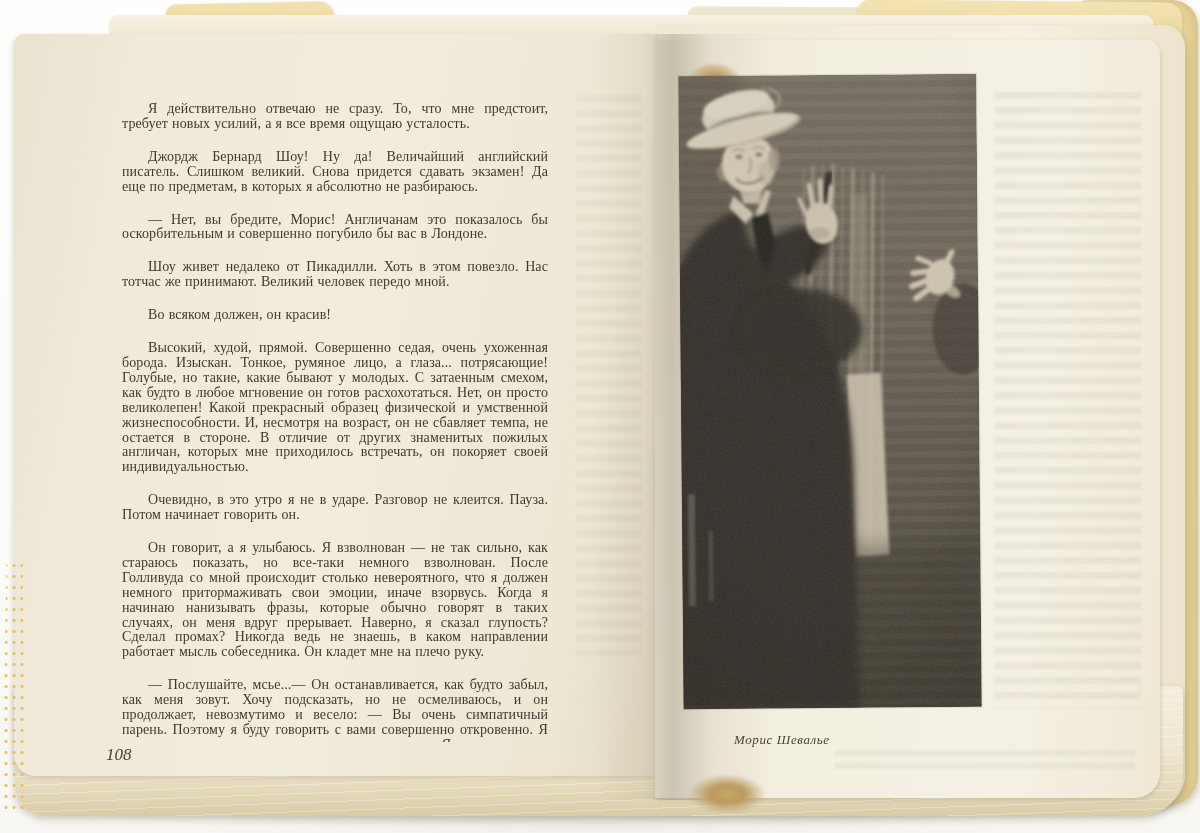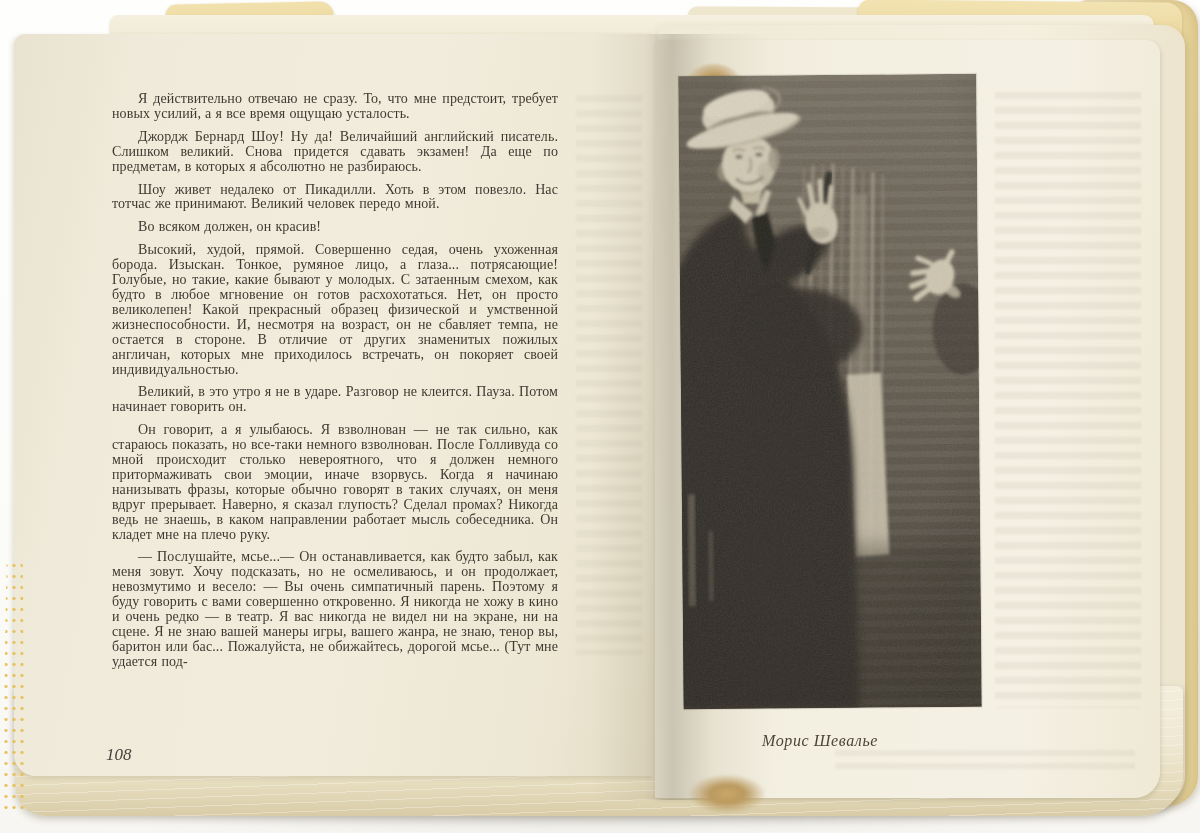--- a/index.html
+++ b/index.html
@@ -67,29 +67,29 @@
         #2c5547 44%, #27493d 54%, #3a6a55 64%, #2d5a4a 74%, #336149 86%, #27493b 100%); }
   .jacket-dots { left:2px; top:560px; width:23px; height:250px;
     clip-path:polygon(20% 0, 90% 0, 100% 100%, 0 100%);
     background-image:radial-gradient(circle 2px, rgba(230,190,80,.95) 0 1.3px, transparent 2px);
     background-size:8px 11px; opacity:.9; }
 
   
   .text-col { left:104px; top:84px; width:462px; max-height:658px; overflow:hidden;
     color:#3d3a31; font-size:14px; line-height:14.9px; text-align:justify;
     letter-spacing:.1px; word-spacing:.5px; }
-  .text-col p { margin:8px; text-indent:26px; }
+  .text-col p { margin:18px; text-indent:26px; }
   .page-num { left:106px; top:745px; font-style:italic; font-size:17px; color:#44413a; }
 
   
   .photo-fig { left:681px; top:75px; width:298px; height:633px; margin:0;
     transform:rotate(-.5deg); box-shadow:0 0 0 1px rgba(90,80,60,.12); }
   .photo-fig svg { display:block; }
-  .caption { left:700px; top:732px; width:240px; text-align:center; font-style:italic;
-    font-size:16px; letter-spacing:.6px; color:#4b4638; }
+  .caption { left:734px; top:732px; width:240px; text-align:left; font-style:italic;
+    font-size:13px; letter-spacing:.6px; color:#4b4638; }
 
   
   .bleed { pointer-events:none; filter:blur(1.2px); }
   .bleed-right { left:995px; top:92px; width:146px; height:616px;
     background:repeating-linear-gradient(180deg, rgba(104,98,76,.065) 0 7px, rgba(104,98,76,0) 7px 15px); }
   .bleed-left { left:576px; top:95px; width:66px; height:560px;
     background:repeating-linear-gradient(180deg, rgba(104,98,76,.05) 0 7px, rgba(104,98,76,0) 7px 15px); }
   .bleed-caption { left:835px; top:750px; width:300px; height:24px;
     background:repeating-linear-gradient(180deg, rgba(104,98,76,.06) 0 6px, rgba(104,98,76,0) 6px 13px); }
 </style>
@@ -115,24 +115,25 @@
   <div class="abs jacket-strip"></div>
   <div class="abs jacket-dots"></div>
 
   <div class="abs bleed bleed-right"></div>
   <div class="abs bleed bleed-left"></div>
   <div class="abs bleed bleed-caption"></div>
 
   <div class="abs text-col">
     <p>Я действительно отвечаю не сразу. То, что мне предстоит, требует новых усилий, а я все время ощущаю усталость.</p>
     <p>Джордж Бернард Шоу! Ну да! Величайший английский писатель. Слишком великий. Снова придется сдавать экзамен! Да еще по предметам, в которых я абсолютно не разбираюсь.</p>
+    <p>— Нет, вы бредите, Морис! Англичанам это показалось бы оскорбительным и совершенно погубило бы вас в Лондоне.</p>
     <p>Шоу живет недалеко от Пикадилли. Хоть в этом повезло. Нас тотчас же принимают. Великий человек передо мной.</p>
     <p>Во всяком должен, он красив!</p>
     <p>Высокий, худой, прямой. Совершенно седая, очень ухоженная борода. Изыскан. Тонкое, румяное лицо, а глаза... потрясающие! Голубые, но такие, какие бывают у молодых. С затаенным смехом, как будто в любое мгновение он готов расхохотаться. Нет, он просто великолепен! Какой прекрасный образец физической и умственной жизнеспособности. И, несмотря на возраст, он не сбавляет темпа, не остается в стороне. В отличие от других знаменитых пожилых англичан, которых мне приходилось встречать, он покоряет своей индивидуальностью.</p>
-    <p>Великий, в это утро я не в ударе. Разговор не клеится. Пауза. Потом начинает говорить он.</p>
+    <p>Очевидно, в это утро я не в ударе. Разговор не клеится. Пауза. Потом начинает говорить он.</p>
     <p>Он говорит, а я улыбаюсь. Я взволнован — не так сильно, как стараюсь показать, но все-таки немного взволнован. После Голливуда со мной происходит столько невероятного, что я должен немного притормаживать свои эмоции, иначе взорвусь. Когда я начинаю нанизывать фразы, которые обычно говорят в таких случаях, он меня вдруг прерывает. Наверно, я сказал глупость? Сделал промах? Никогда ведь не знаешь, в каком направлении работает мысль собеседника. Он кладет мне на плечо руку.</p>
     <p>— Послушайте, мсье...— Он останавливается, как будто забыл, как меня зовут. Хочу подсказать, но не осмеливаюсь, и он продолжает, невозмутимо и весело: — Вы очень симпатичный парень. Поэтому я буду говорить с вами совершенно откровенно. Я никогда не хожу в кино и очень редко — в театр. Я вас никогда не видел ни на экране, ни на сцене. Я не знаю вашей манеры игры, вашего жанра, не знаю, тенор вы, баритон или бас... Пожалуйста, не обижайтесь, дорогой мсье... (Тут мне удается под-</p>
   </div>
   <div class="abs page-num">108</div>
 
   <figure class="abs photo-fig">
     <svg width="298" height="633" viewBox="0 0 298 633" xmlns="http://www.w3.org/2000/svg">
       <defs>
         <linearGradient id="phbg" x1="0" y1="0" x2="0" y2="1">
           <stop offset="0" stop-color="#6f675b"></stop>

